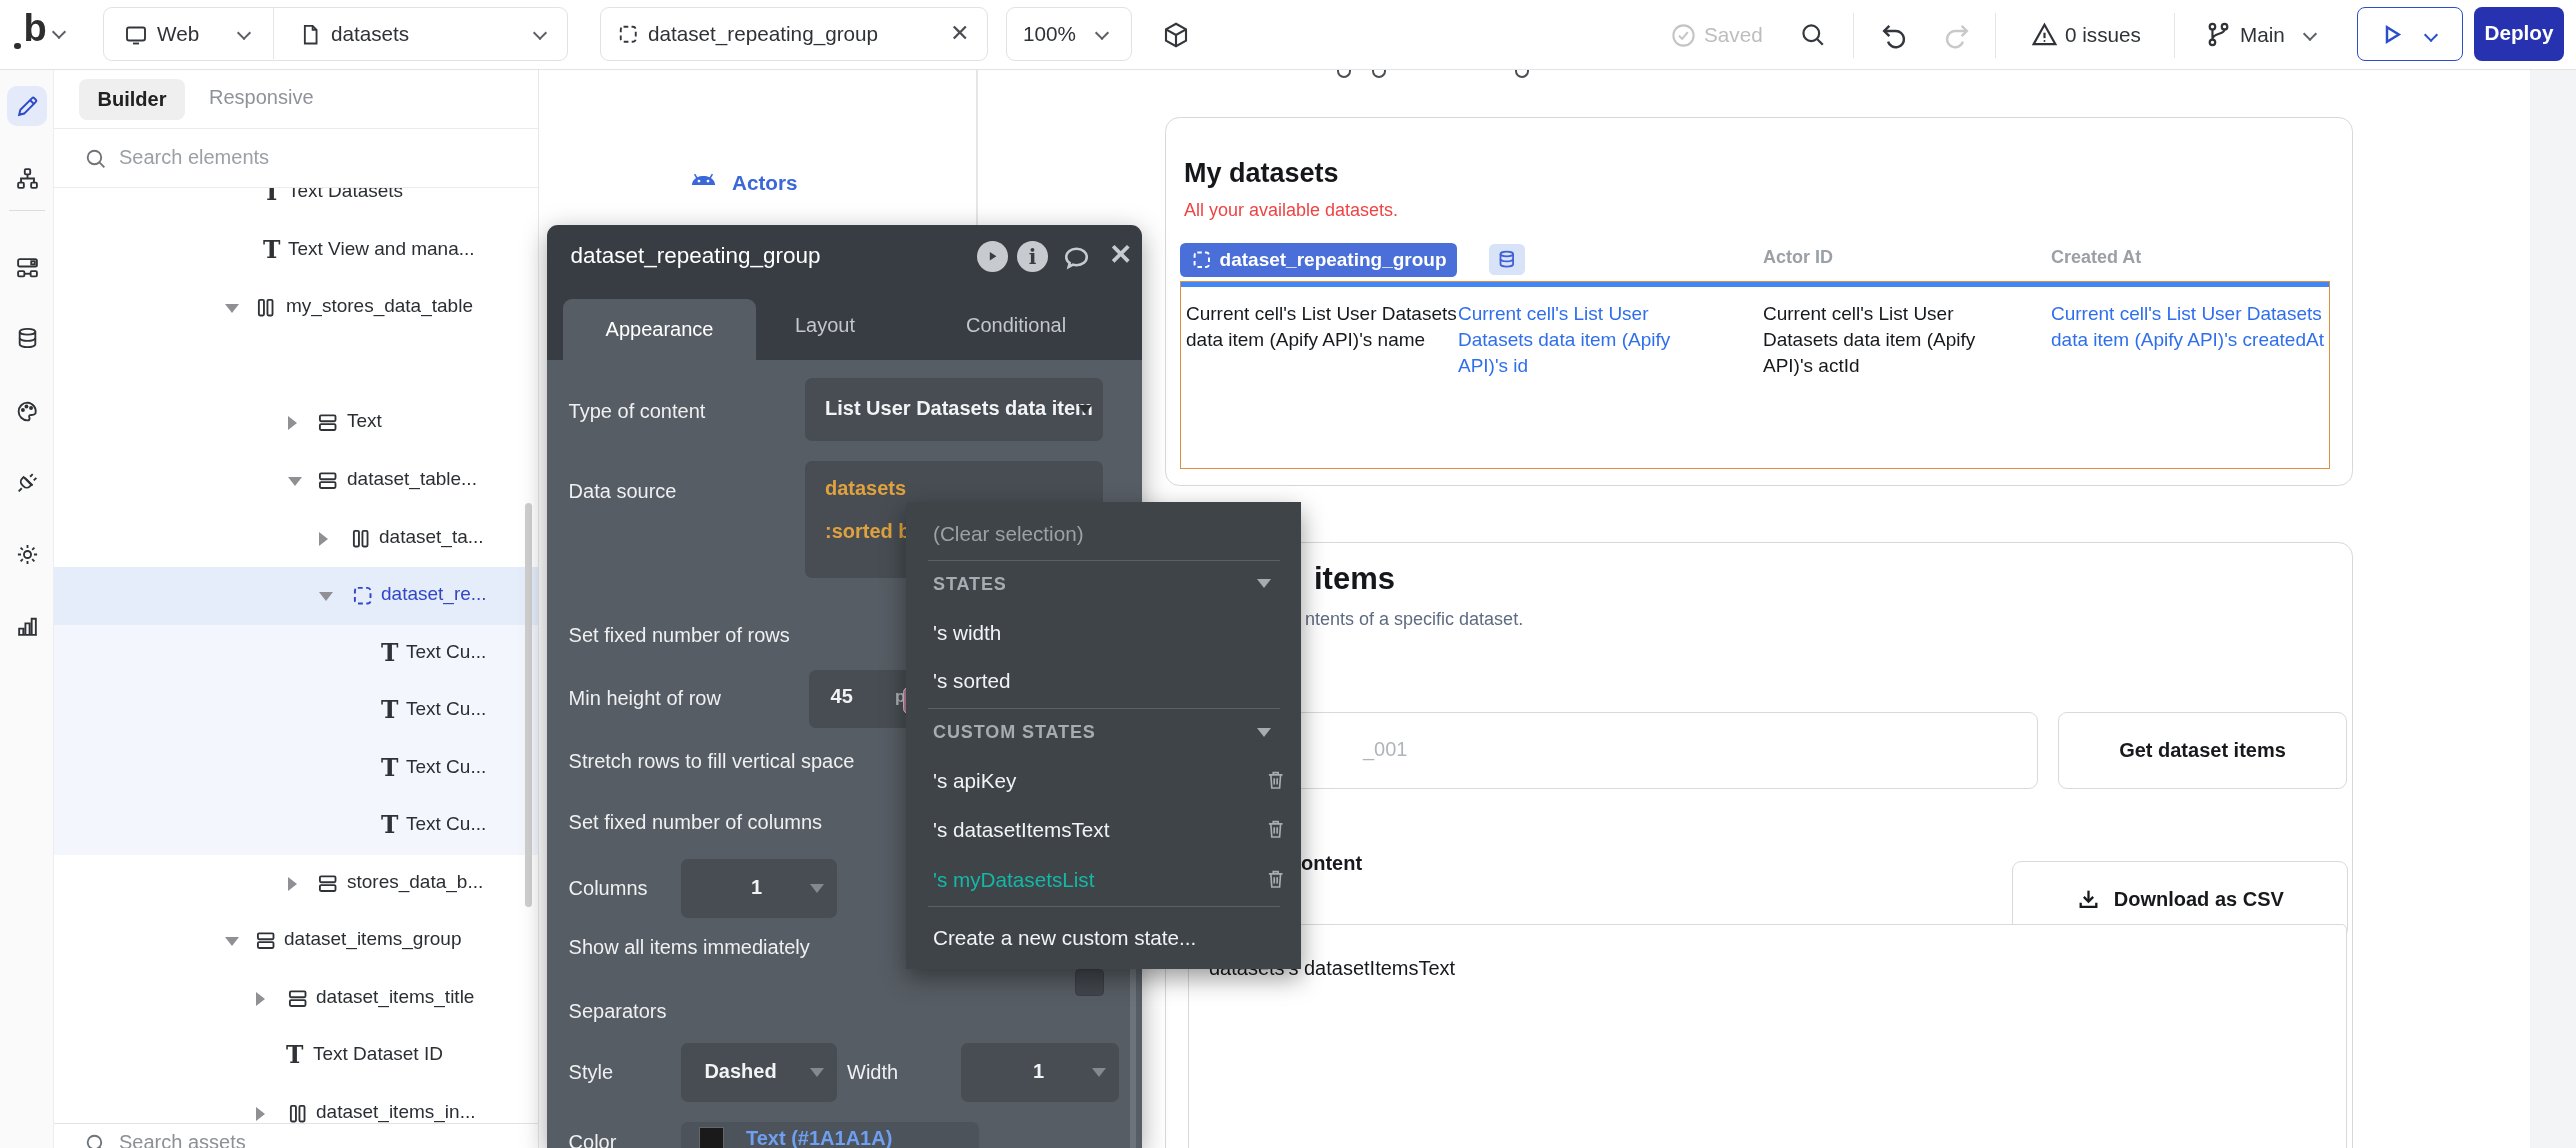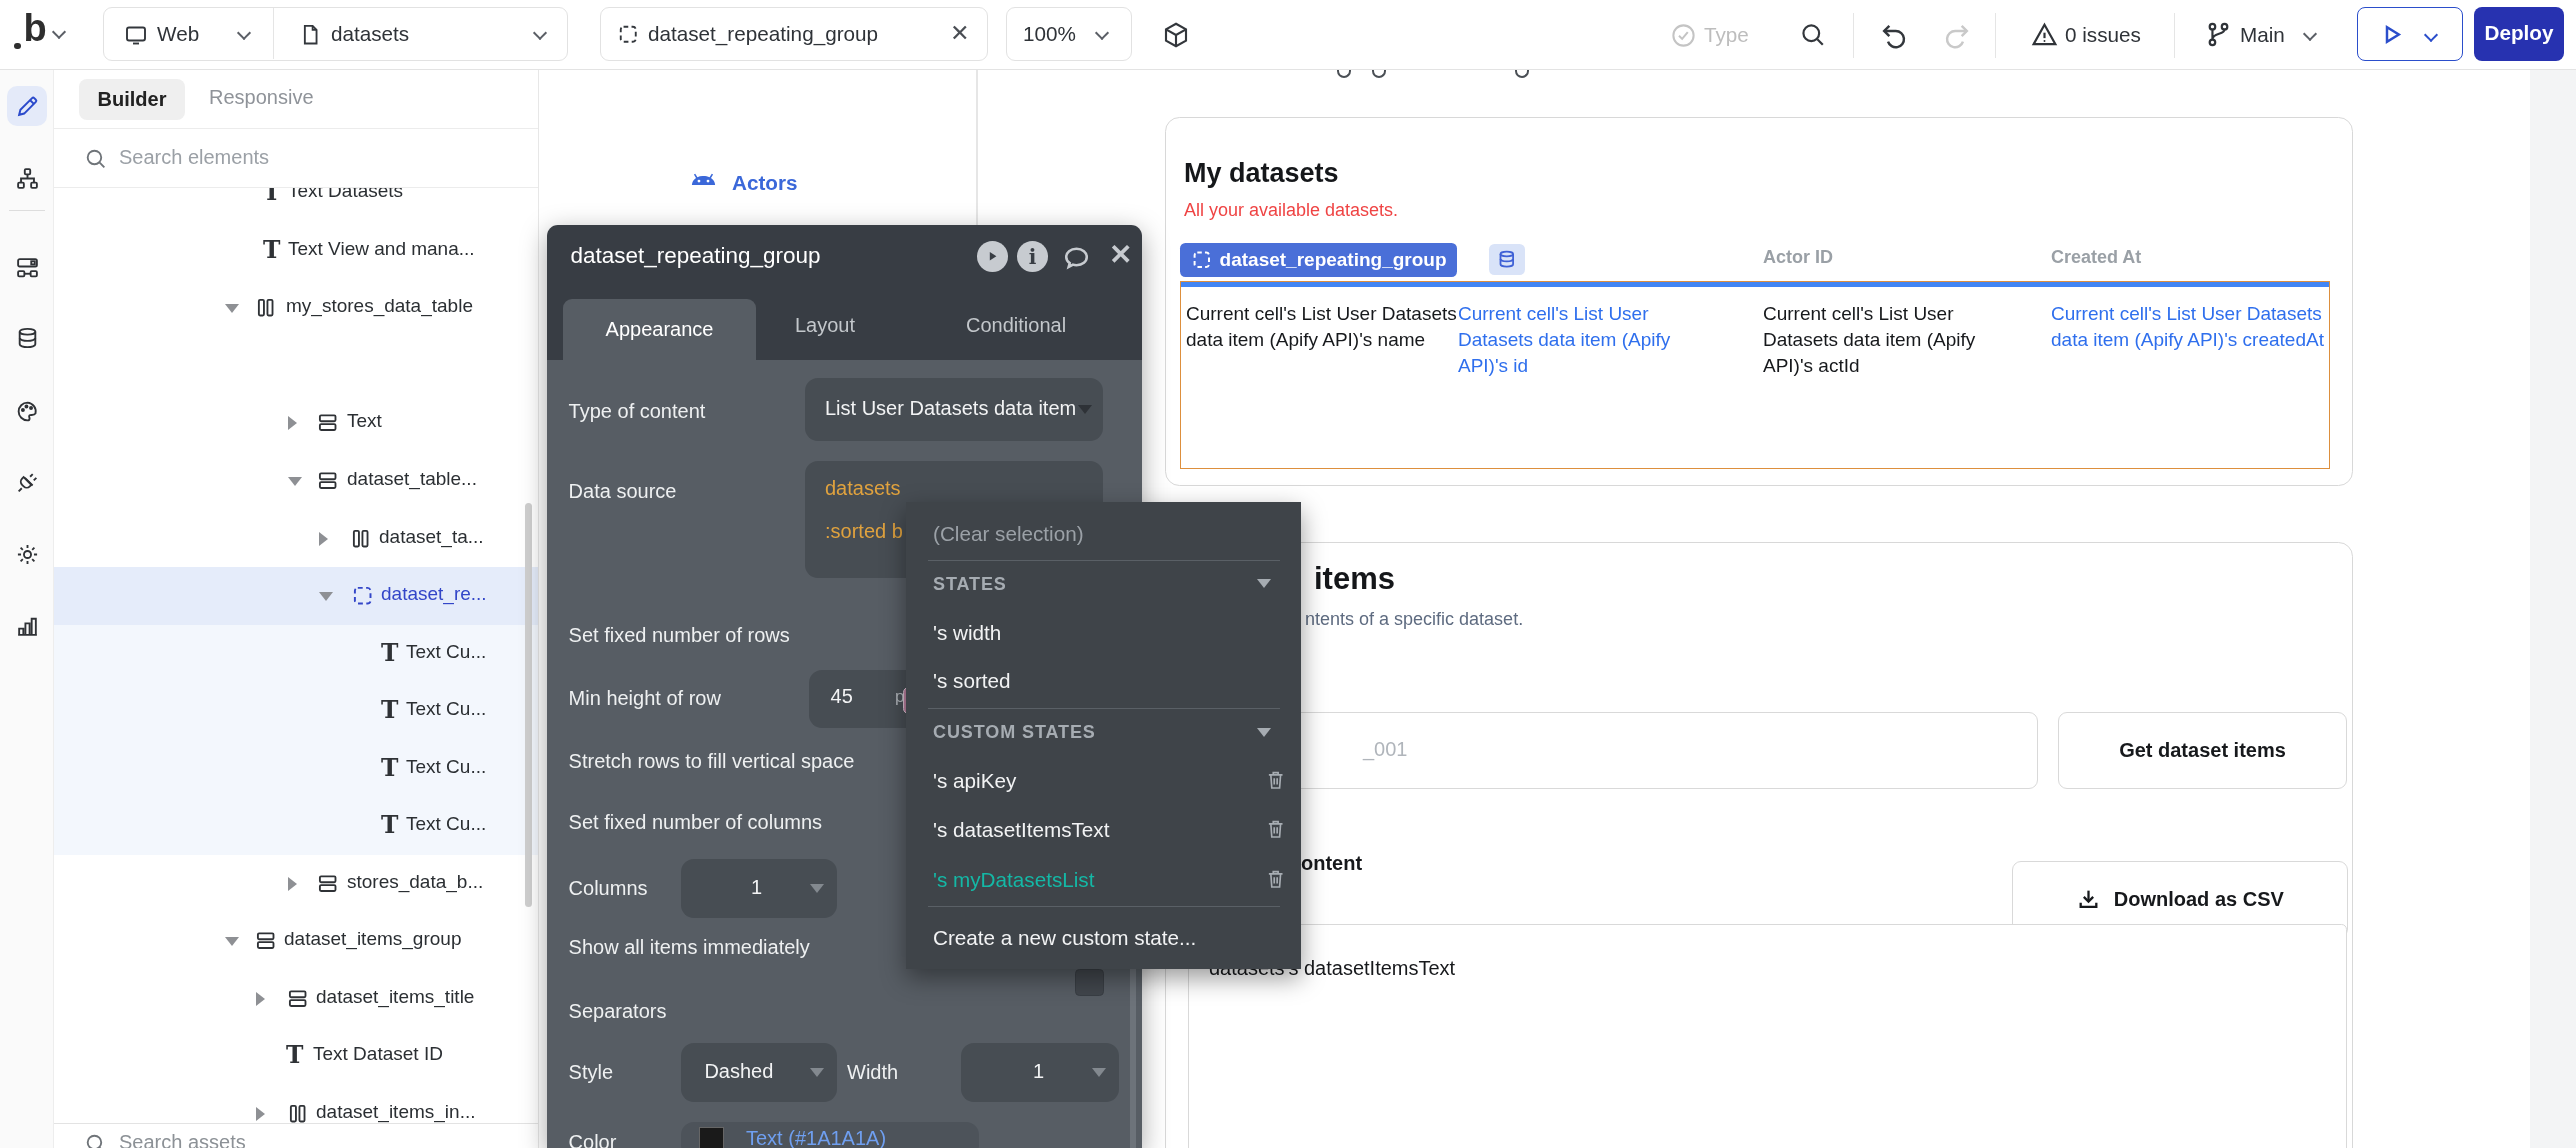--- a/index.html
+++ b/index.html
@@ -71,21 +71,21 @@
   .insp { position:absolute; left:547px; top:225px; width:595px; height:924px; z-index:50; box-shadow:0 7.2px 27px rgba(0,0,0,.35); border-radius:10.8px 10.8px 0 0; }
   .insp-head { position:absolute; left:0; top:0; width:595px; height:65px; background:#383d44; border-radius:10.8px 10.8px 0 0; }
   .insp-title { position:absolute; left:23.4px; top:18px; font-size:22.5px; color:#fff; }
   .hicon { position:absolute; top:16px; width:32px; height:32px; color:#c7cbd0; }
   .icircle { width:31px; height:31px; border-radius:50%; background:#c7cbd0; display:flex; align-items:center; justify-content:center; color:#383d44; }
   .insp-tabs { position:absolute; left:0; top:65px; width:595px; height:70px; background:#383d44; }
   .tab-active { position:absolute; left:16px; top:9px; width:193px; height:61px; background:#575d64; border-radius:9px 9px 0 0; text-align:center; line-height:61px; font-size:20px; color:#fff; }
   .tab-idle { position:absolute; top:0; height:70px; line-height:70px; font-size:20px; color:#c3c7cb; }
   .insp-body { position:absolute; left:0; top:135px; width:595px; height:789px; background:#575d64; }
   .flabel { position:absolute; left:21.6px; font-size:20px; color:#eef0f1; white-space:nowrap; }
-  .fbox { position:absolute; background:#474d53; border-radius:13px; color:#f2f3f4; font-size:20px; }
+  .fbox { position:absolute; background:#474d53; border-radius:7px; color:#f2f3f4; font-size:20px;font-weight:bold; }
   .fcaret { position:absolute; width:0; height:0; border-left:7.2px solid transparent; border-right:7.2px solid transparent; border-top:9px solid #2e3237; }
   .tok-orange { color:#e0a23e; }
   .tok-chip { position:absolute; background:#b97f9e; border:1.8px solid #d9c4d2; border-radius:5.4px; color:#fff; font-size:20px; padding:0.9px 9px; white-space:nowrap; }
   .chkbox { position:absolute; width:29px; height:27px; background:#41464c; border-radius:4.5px; border:0.9px solid #393e44; }
   .insp-scroll { position:absolute; left:583px; top:144px; width:6.3px; height:773px; background:#6d737a; border-radius:2.7px; }
   .insp-thumb { position:absolute; left:583px; top:144px; width:6.3px; height:324px; background:#b9bec4; border-radius:2.7px; }
 
   
   .menu { position:absolute; left:906px; top:502px; width:395px; height:467px; background:#3f4449; box-shadow:0 9px 23.4px rgba(0,0,0,.4); z-index:60; }
   .mi { position:absolute; left:27px; font-size:20.7px; color:#f2f3f4; white-space:nowrap; }
@@ -218,21 +218,21 @@
           <path d="M12 12l8-4.5M12 12L4 7.5M12 12v9"></path>
         </svg>
     </span>
 
     <span class="abs gray-txt" style="left:1670px; top:21.6px">
       <svg width="27" height="27" viewBox="0 0 24 24" fill="none" stroke="#c4c4c4" stroke-width="1.8">
           <circle cx="12" cy="12" r="9"></circle>
           <path d="M8 12.2l2.8 2.8 5-6"></path>
         </svg>
     </span>
-    <span class="ctl-txt gray-txt" style="left:1704px; top:9px; position:absolute; color:#bdbdbd">Type</span>
+    <span class="ctl-txt gray-txt" style="left:1704px; top:9px; position:absolute; color:#bdbdbd">Saved</span>
 
     <span class="abs ticon" style="left:1798px; top:20px">
       <svg width="29" height="29" viewBox="0 0 24 24" fill="none" stroke="#33373c" stroke-width="1.8">
           <circle cx="11" cy="11" r="6.5"></circle>
           <line x1="16" y1="16" x2="20.5" y2="20.5"></line>
         </svg>
     </span>
     <span class="vdiv" style="left:1853px"></span>
     <span class="abs ticon" style="left:1879px; top:20px">
       <svg width="31" height="31" viewBox="0 0 24 24" fill="none" stroke="#33373c" stroke-width="1.9">

